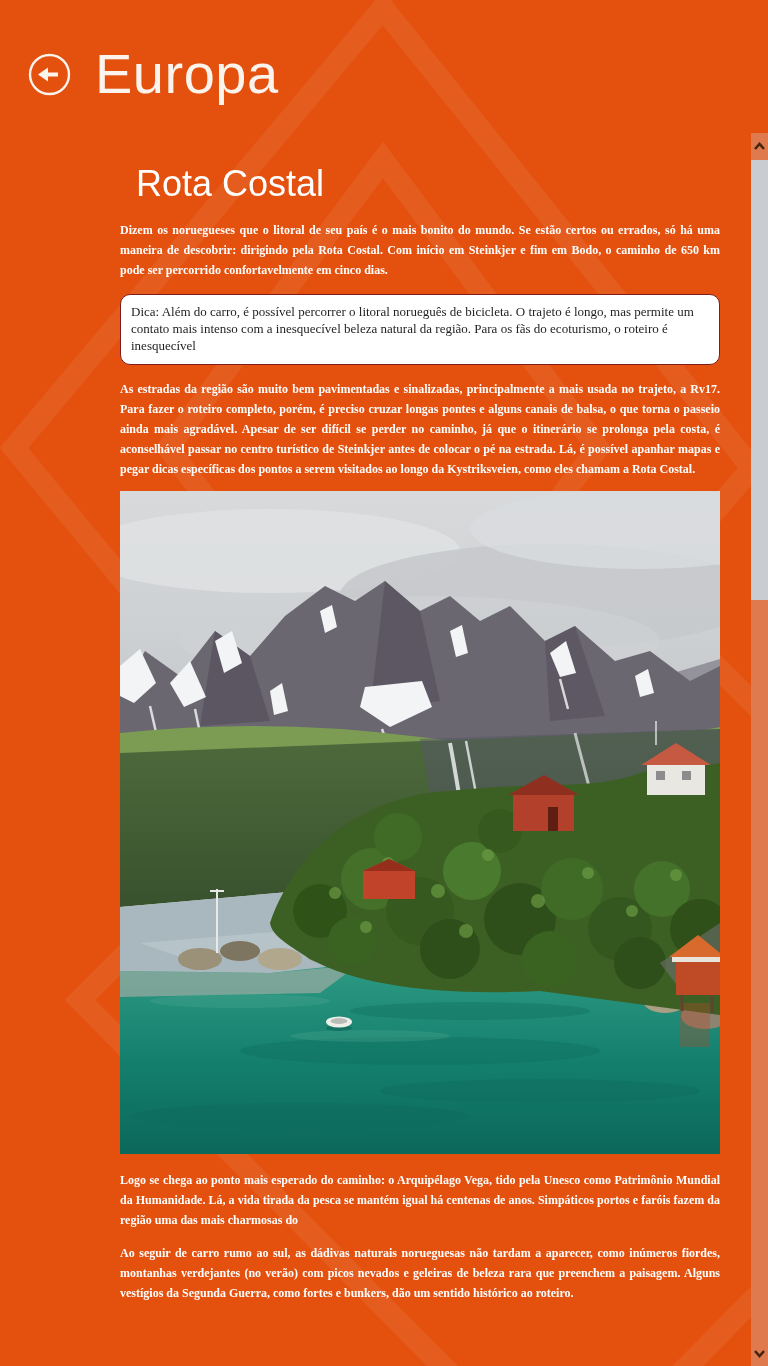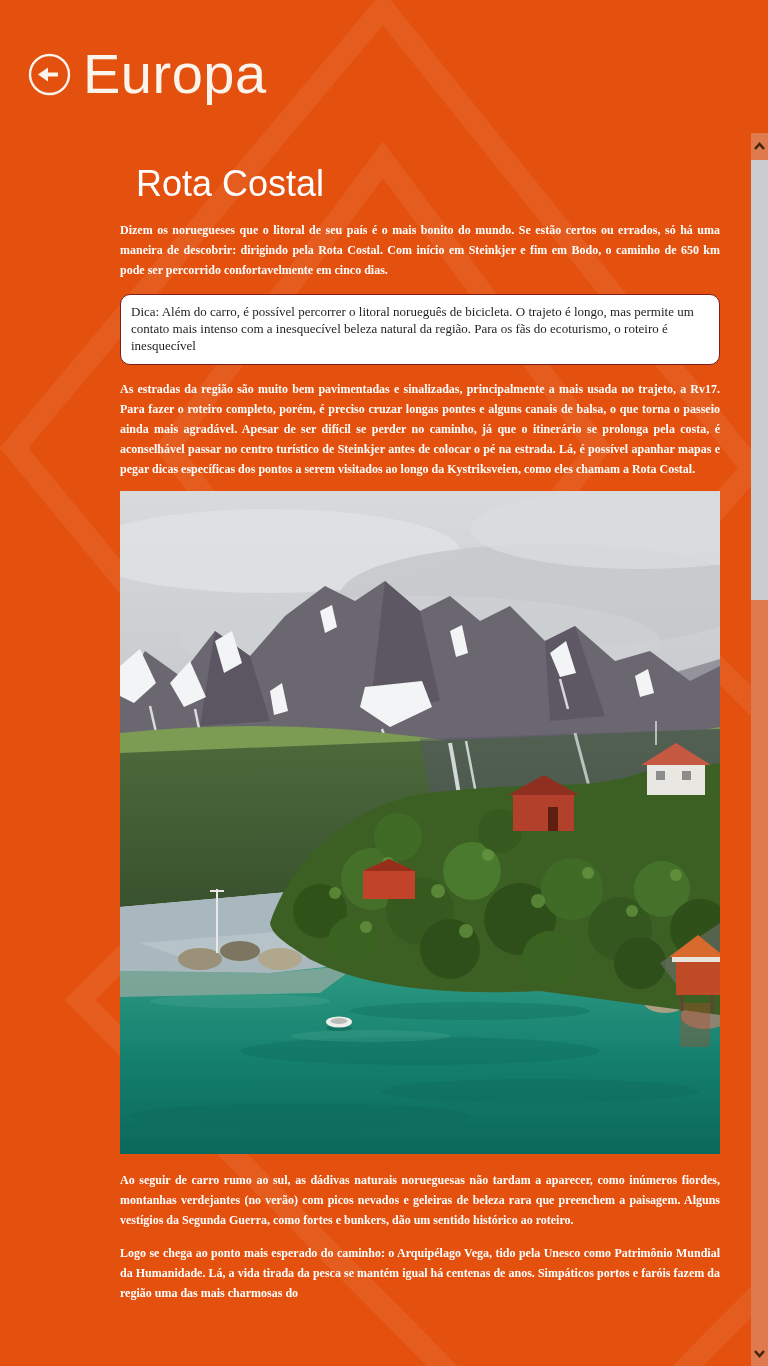--- a/index.html
+++ b/index.html
@@ -6,21 +6,21 @@
   body{
     width:768px;height:1366px;
     background:#E4500E;
     overflow:hidden;
     position:relative;
     font-family:"Liberation Sans",sans-serif;
   }
   .bg-pattern{position:absolute;top:0;left:0;pointer-events:none;z-index:0;}
   header{
     position:absolute;top:44px;left:28px;z-index:2;
-    display:flex;align-items:center;gap:12px;justify-content:space-between;
+    display:flex;align-items:center;gap:24px;justify-content:space-between;
   }
   .back-btn{
     width:43px;height:43px;border:none;background:transparent;padding:0;
     cursor:pointer;display:block;
   }
   h1.page-title{
     margin:0;font-weight:300;font-size:56px;line-height:60px;
     color:#FBF4ED;letter-spacing:0.5px;
   }
   main.content{
@@ -254,22 +254,22 @@
       <rect x="552" y="466" width="52" height="5" fill="#E8E4DC"></rect>
       <line x1="562" y1="504" x2="562" y2="520" stroke="#5E4430" stroke-width="3"></line>
       <line x1="592" y1="504" x2="592" y2="522" stroke="#5E4430" stroke-width="3"></line>
 
       <ellipse cx="219" cy="537" rx="13" ry="3" fill="#0B5B4F" opacity="0.5"></ellipse>
       <ellipse cx="219" cy="531" rx="13" ry="5.5" fill="#EFEFEA"></ellipse>
       <ellipse cx="219" cy="530" rx="8.5" ry="3" fill="#B9BDB9"></ellipse>
     </svg>
   </figure>
 
+  <p class="body">Logo se chega ao ponto mais esperado do caminho: o Arquipélago Vega, tido pela Unesco como Patrimônio Mundial da Humanidade. Lá, a vida tirada da pesca se mantém igual há centenas de anos. Simpáticos portos e faróis fazem da região uma das mais charmosas do</p>
   <p class="body">Ao seguir de carro rumo ao sul, as dádivas naturais norueguesas não tardam a aparecer, como inúmeros fiordes, montanhas verdejantes (no verão) com picos nevados e geleiras de beleza rara que preenchem a paisagem. Alguns vestígios da Segunda Guerra, como fortes e bunkers, dão um sentido histórico ao roteiro.</p>
-  <p class="body">Logo se chega ao ponto mais esperado do caminho: o Arquipélago Vega, tido pela Unesco como Patrimônio Mundial da Humanidade. Lá, a vida tirada da pesca se mantém igual há centenas de anos. Simpáticos portos e faróis fazem da região uma das mais charmosas do</p>
 </main>
 
 <div class="scrollbar">
   <div class="sb-btn up">
     <svg width="13" height="9" viewBox="0 0 13 9">
       <polyline points="2,7 6.5,2 11,7" fill="none" stroke="#46260E" stroke-width="2.6"></polyline>
     </svg>
   </div>
   <div class="sb-thumb"></div>
   <div class="sb-btn down">

